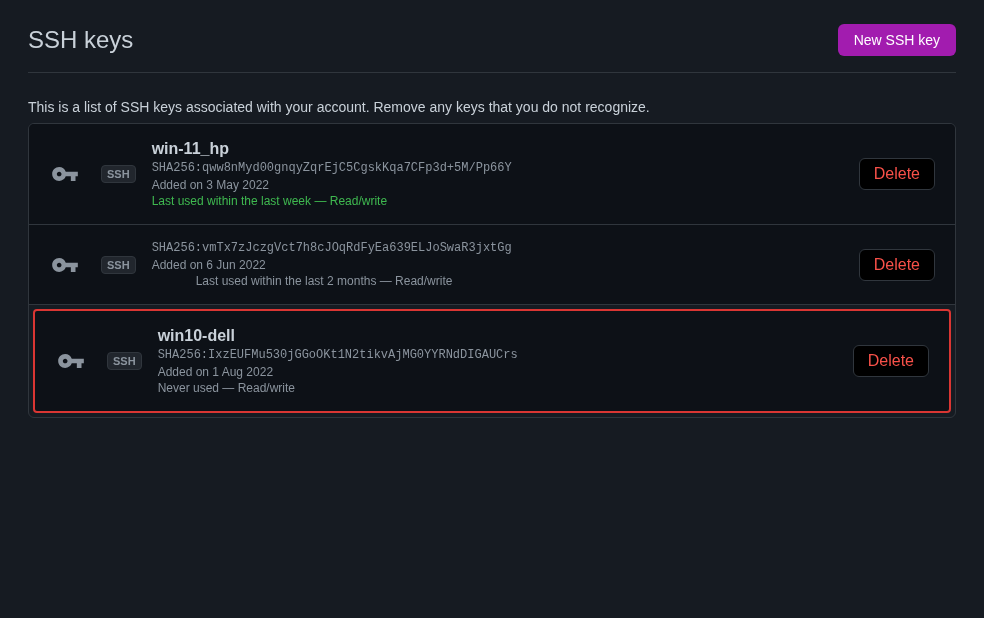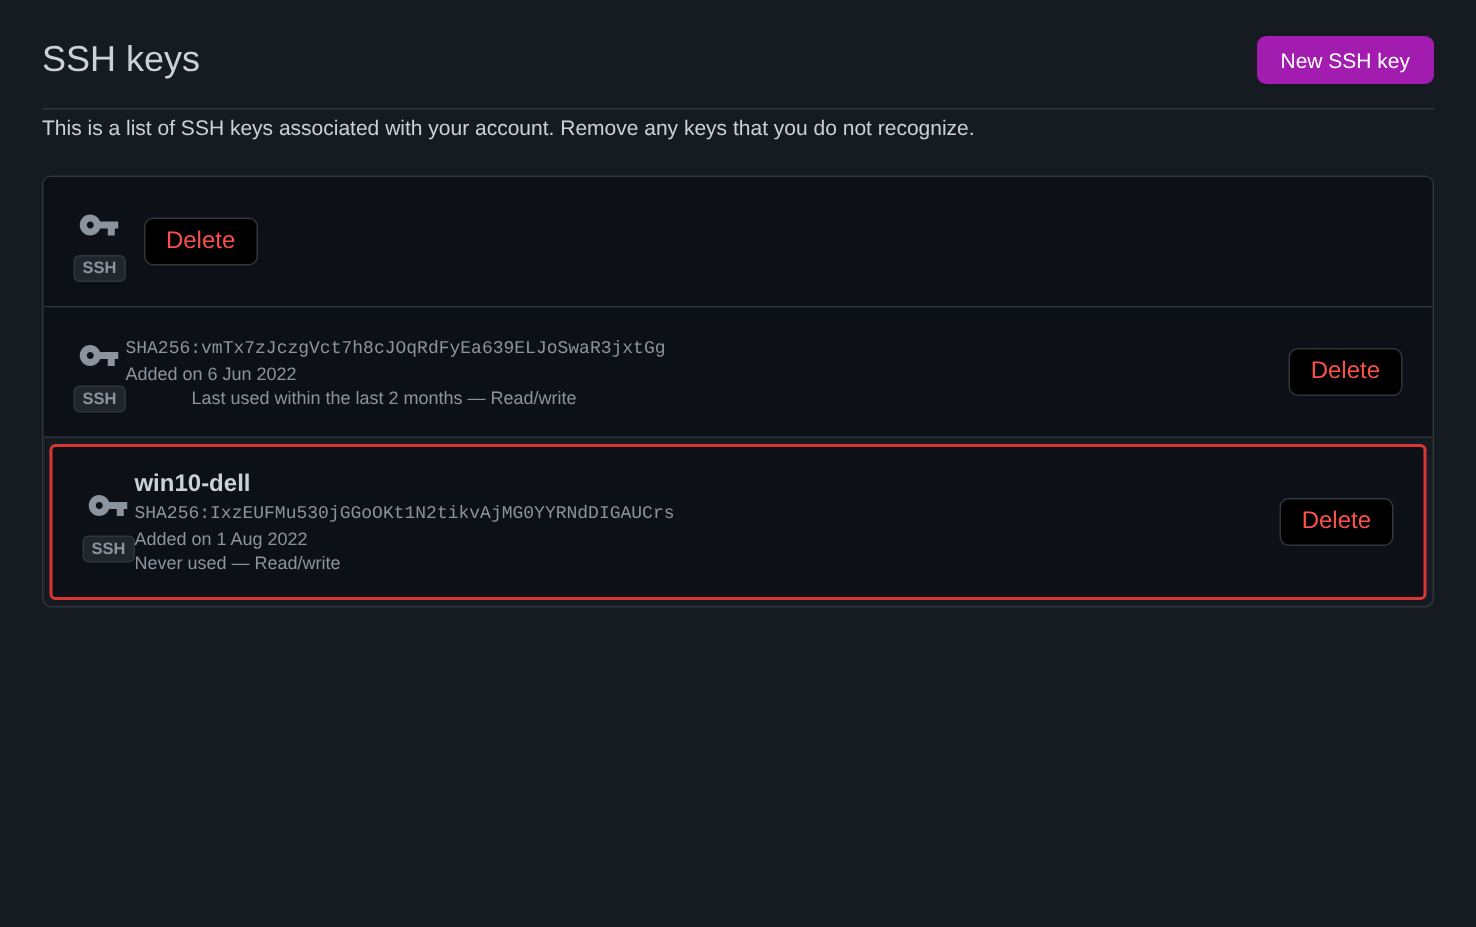--- a/index.html
+++ b/index.html
@@ -34,24 +34,24 @@
       border: none;
       border-radius: 6px;
       padding: 8px 16px;
       font-size: 14px;
       font-weight: 500;
       cursor: pointer;
     }
 
     .page-description {
       color: #c9d1d9;
-      margin-bottom: 24px;
+      margin-bottom: 8px;
       font-size: 14px;
       border-top: 1px solid #30363d;
-      padding-top: 4px;
+      padding-top: 26px;
     }
 
     .keys-list {
       border: 1px solid #30363d;
       border-radius: 6px;
       overflow: hidden;
     }
 
     .key-item {
       display: flex;
@@ -67,23 +67,24 @@
     }
 
     .key-item.highlighted {
       border: 2px solid #da3633;
       border-radius: 4px;
       margin: 4px;
     }
 
     .key-icon-area {
       display: flex;
-      flex-direction: column;
-      align-items: center;
-      gap: 4px;
+      flex-direction: row;
+      align-items: center;
+      margin-right: 16px;
+      gap: 20px;
       flex-shrink: 0;
     }
 
     .key-icon {
       width: 32px;
       height: 32px;
       display: flex;
       align-items: center;
       justify-content: center;
     }
@@ -171,20 +172,26 @@
 <div class="keys-list" id="keys-container">
 <div class="key-item">
     <div class="key-icon-area">
       <div class="key-icon">
         <svg viewBox="0 0 24 24" xmlns="http://www.w3.org/2000/svg">
           <path d="M12.65 10C11.83 7.67 9.61 6 7 6c-3.31 0-6 2.69-6 6s2.69 6 6 6c2.61 0 4.83-1.67 5.65-4H17v4h4v-4h2v-4H12.65zM7 14c-1.1 0-2-.9-2-2s.9-2 2-2 2 .9 2 2-.9 2-2 2z"></path>
         </svg>
       </div>
       <span class="ssh-badge">SSH</span>
     </div>
+    <div class="key-details">
+      <div class="key-name">win-11_hp</div>
+      <div class="key-fingerprint">SHA256:qww8nMyd00gnqyZqrEjC5CgskKqa7CFp3d+5M/Pp66Y</div>
+      <div class="key-added">Added on 3 May 2022</div>
+      <div class="key-usage used-recently">Last used within the last week — Read/write</div>
+    </div>
     <button class="delete-btn">Delete</button>
   </div>
     <div class="key-item">
     <div class="key-icon-area">
       <div class="key-icon">
         <svg viewBox="0 0 24 24" xmlns="http://www.w3.org/2000/svg">
           <path d="M12.65 10C11.83 7.67 9.61 6 7 6c-3.31 0-6 2.69-6 6s2.69 6 6 6c2.61 0 4.83-1.67 5.65-4H17v4h4v-4h2v-4H12.65zM7 14c-1.1 0-2-.9-2-2s.9-2 2-2 2 .9 2 2-.9 2-2 2z"></path>
         </svg>
       </div>
       <span class="ssh-badge">SSH</span>

